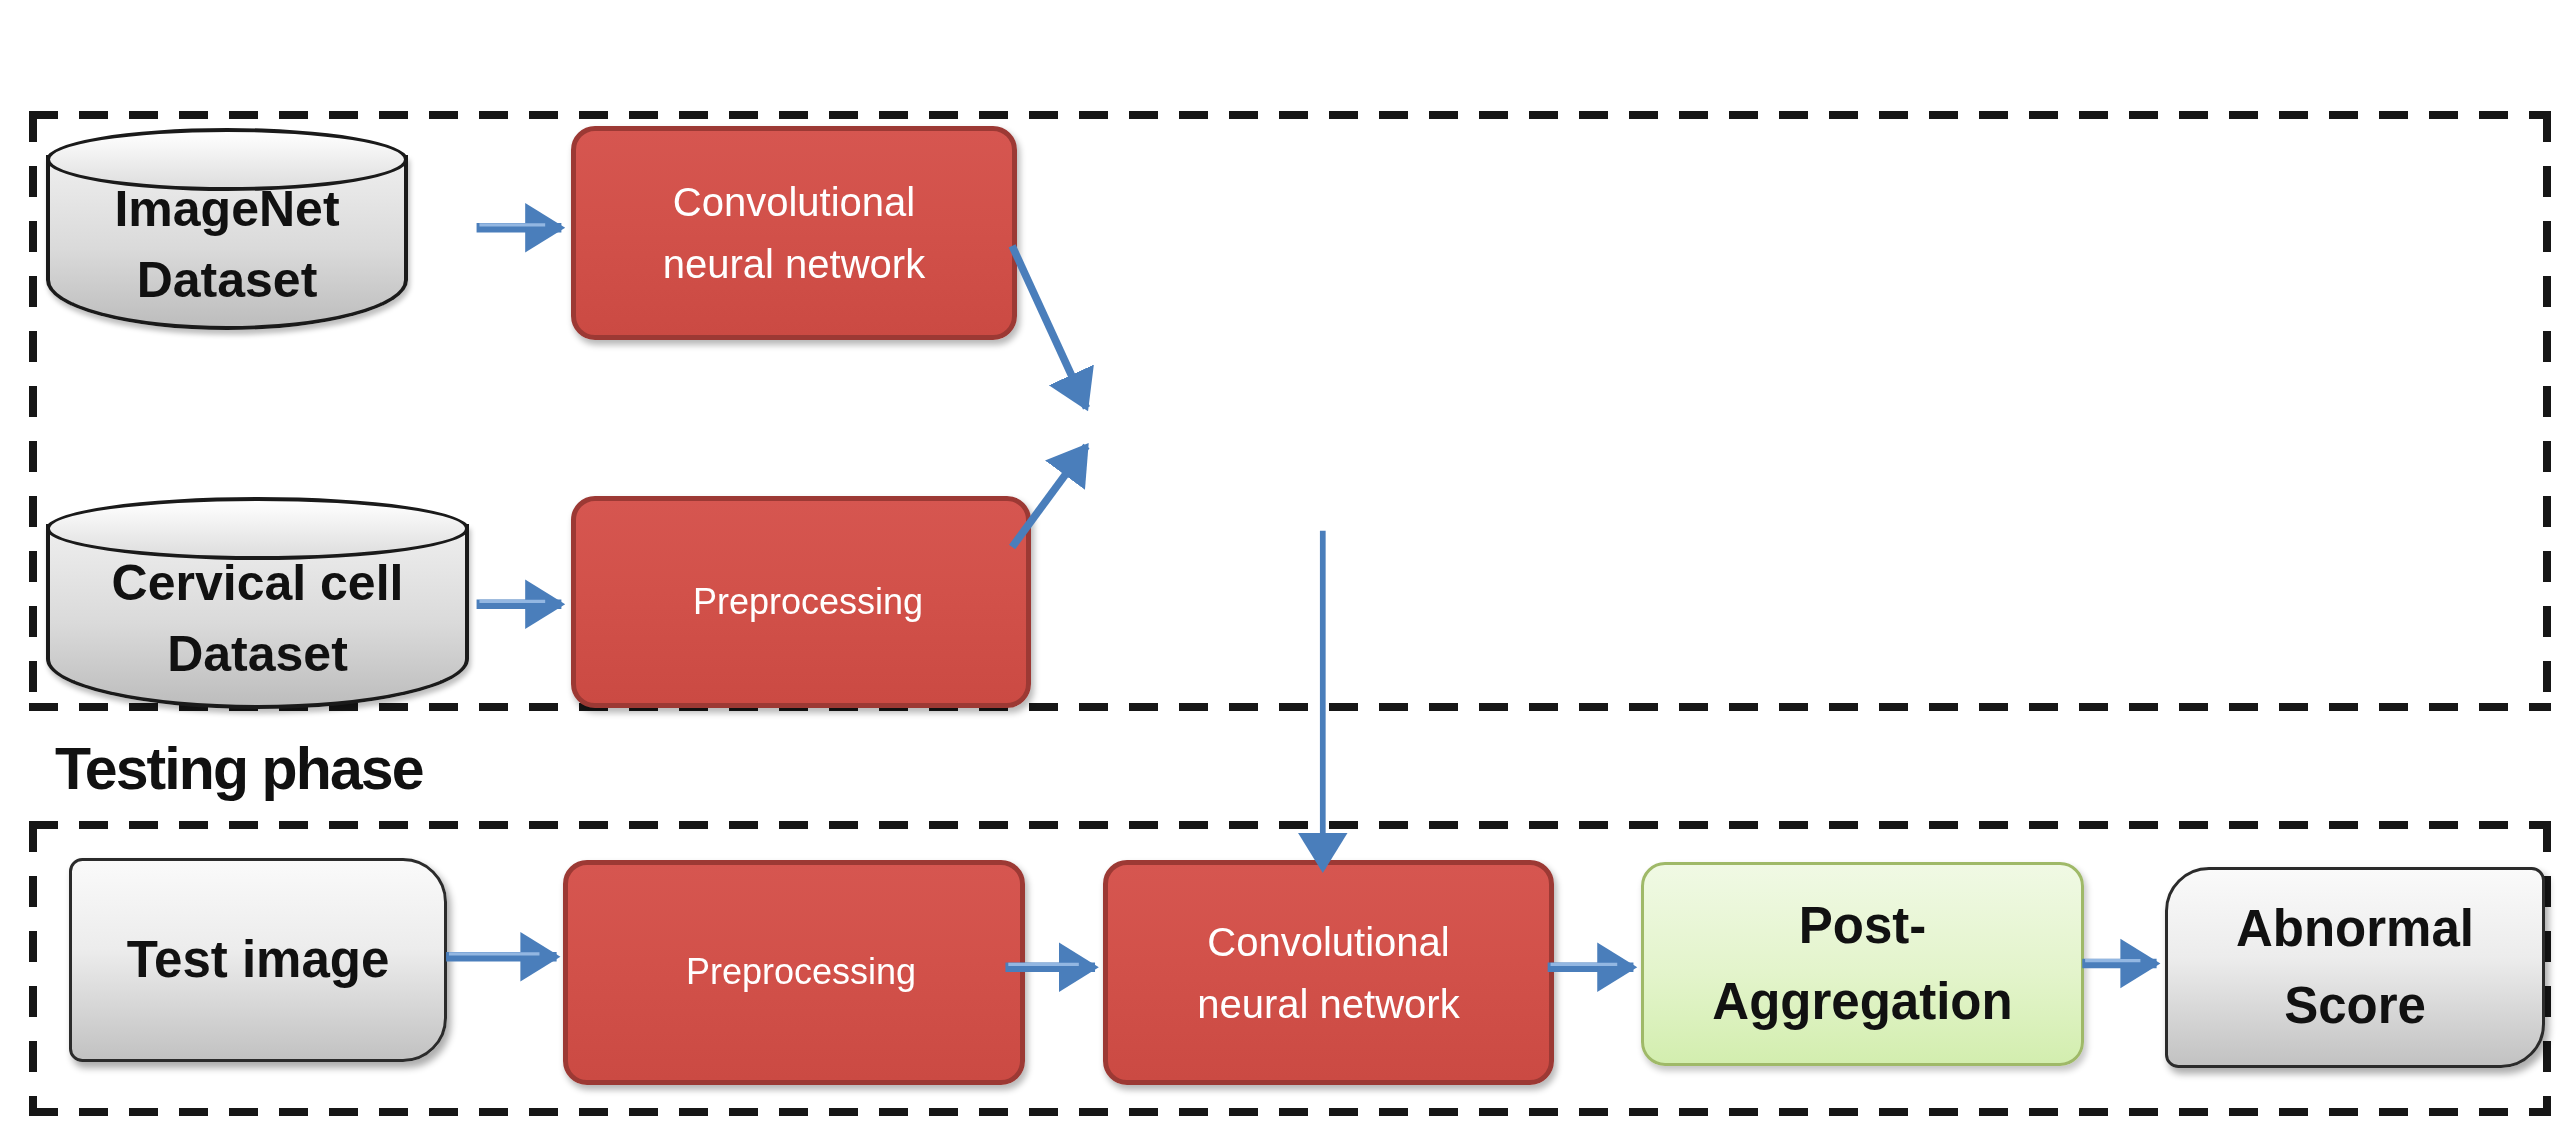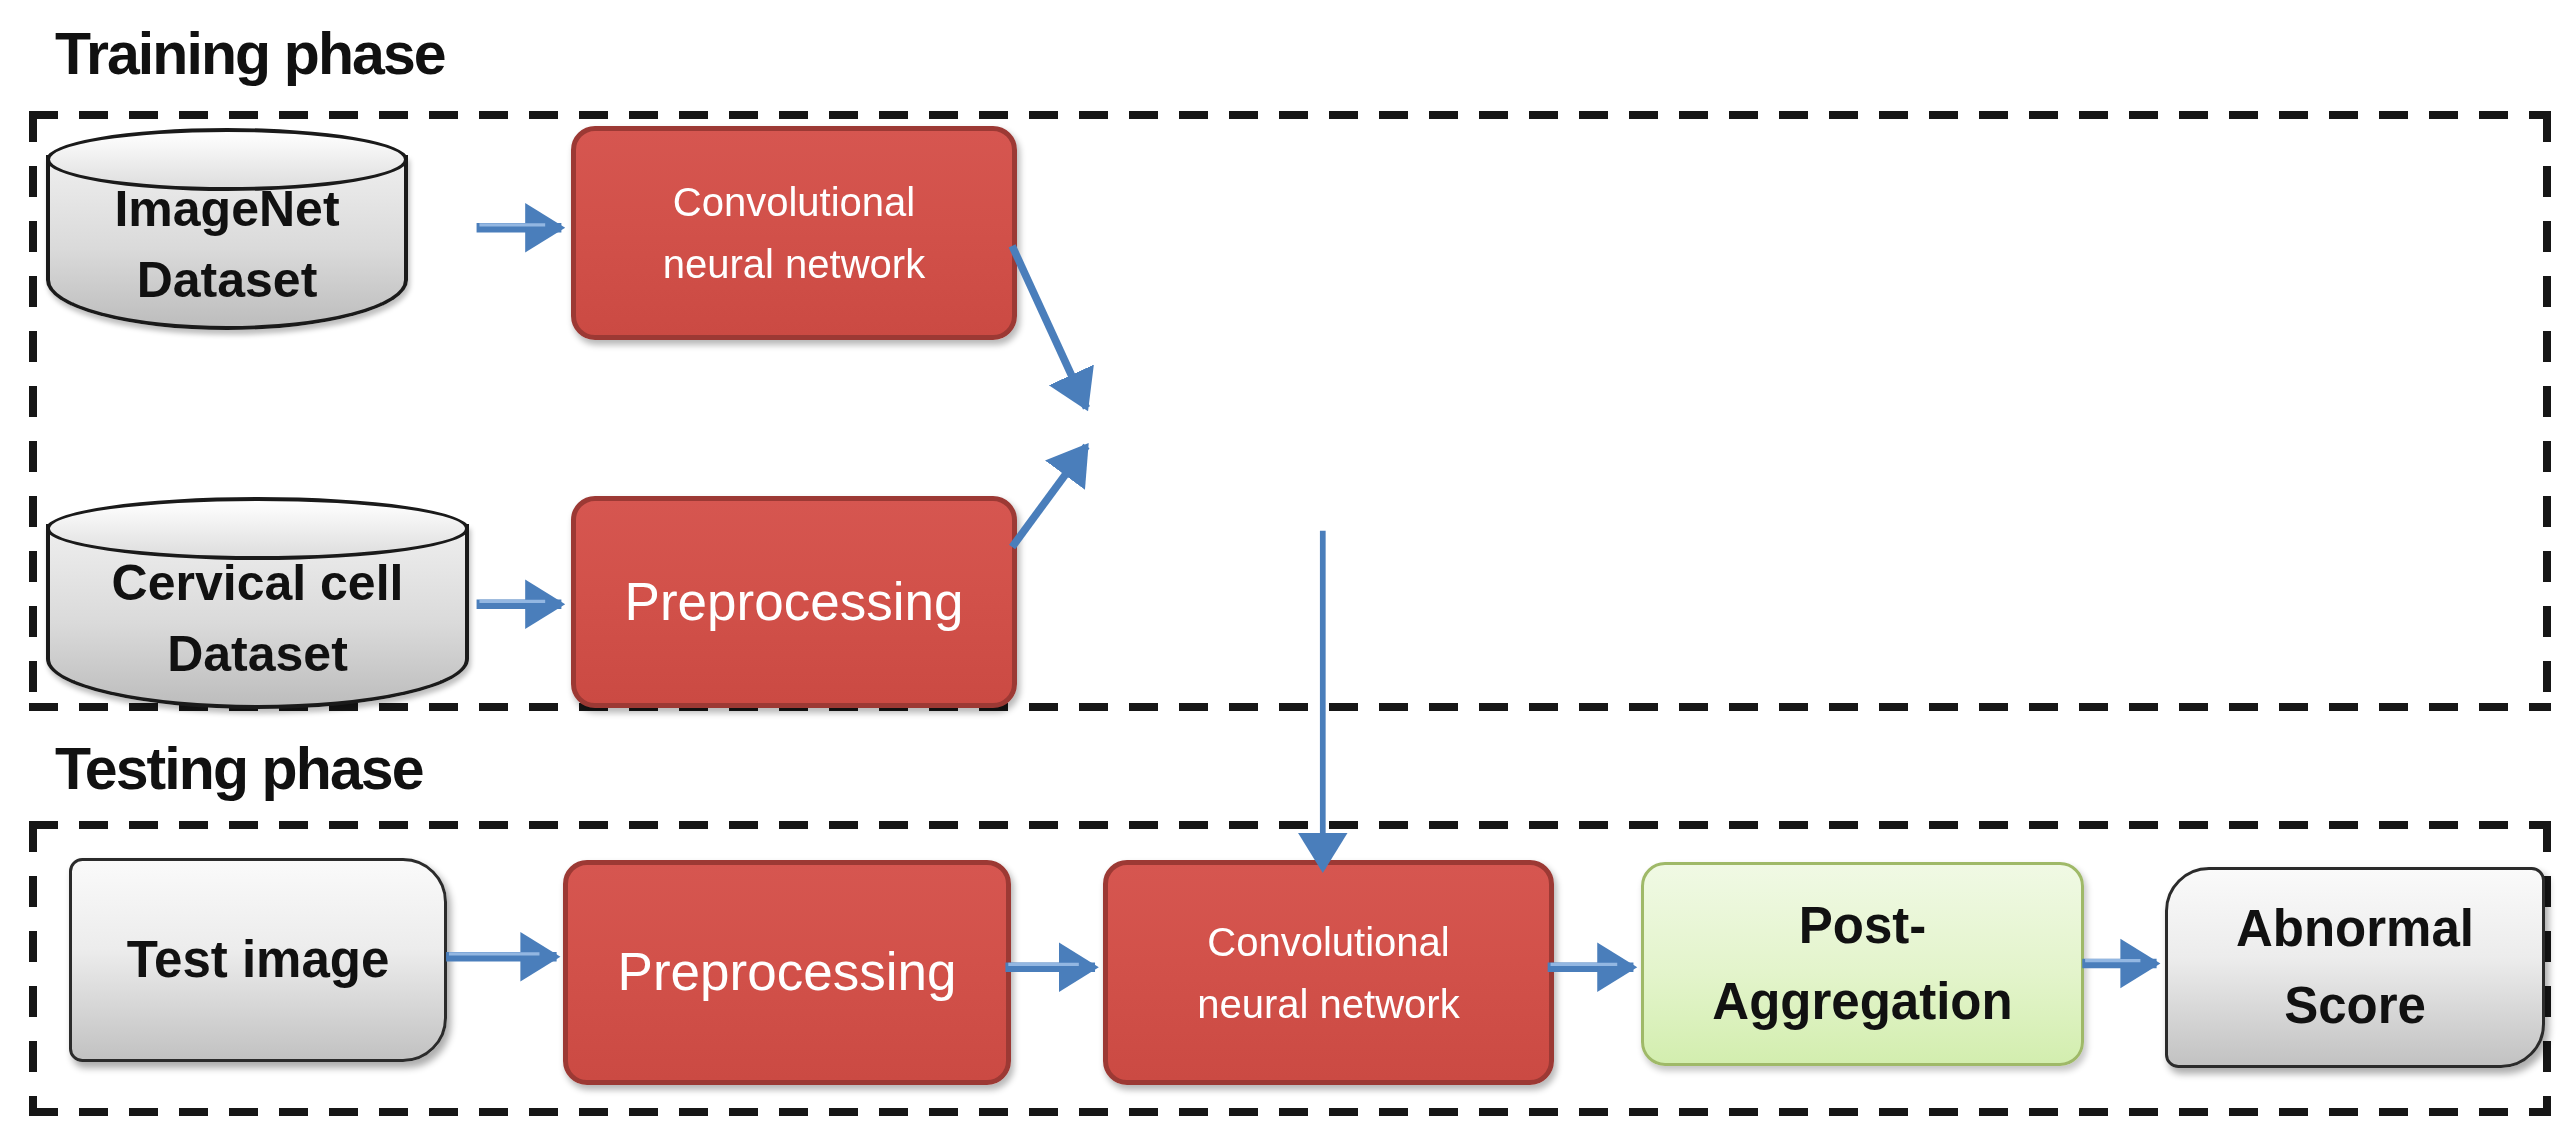--- a/index.html
+++ b/index.html
@@ -24,21 +24,21 @@
     background:repeating-linear-gradient(180deg,var(--dash-color) 0 30.5px,transparent 30.5px 55px);}
 
   .node{position:absolute;display:flex;align-items:center;justify-content:center;
     text-align:center;white-space:pre-line;border-radius:24px;}
   .proc-red{
     background:linear-gradient(180deg,#d65650 0%, var(--red-fill) 45%, #cb4a43 100%);
     border:5.7px solid var(--red-border);
     color:var(--text-on-red);font-size:40px;font-weight:400;line-height:1.55;
     box-shadow:2.9px 4.8px 6.7px rgba(0,0,0,.28);
   }
-  .proc-red.big-text{font-size:53px;line-height:1.3;}
+  .proc-red.big-text{font-size:36px;line-height:1.3;padding-left:14px;}
   .proc-green{
     background:linear-gradient(180deg,#f0f9e4 0%, #e3f4cb 55%, var(--green-fill-bottom) 100%);
     border:3.8px solid var(--green-border);
     color:var(--text-dark);font-size:53px;font-weight:bold;line-height:1.62;
     box-shadow:2.9px 4.8px 6.7px rgba(0,0,0,.22);
   }
   .rounded-gray{
     background:linear-gradient(180deg,var(--gray-top) 0%, #ececec 45%, var(--gray-bottom) 100%);
     border:3.8px solid #2b2b2b;
     color:var(--text-dark);font-size:51px;font-weight:bold;line-height:1.5;
@@ -65,21 +65,20 @@
     display:flex;align-items:center;justify-content:center;text-align:center;
     color:var(--text-dark);font-size:50px;font-weight:bold;line-height:1.42;white-space:pre-line;
   }
   .arrows{position:absolute;left:0;top:0;width:2576px;height:1134px;pointer-events:none;}
 </style>
 </head>
 <body>
 
 <div class="canvas">
 
-  <div class="phase-title" style="left:55px;top:25px">Training phase</div>
   <div class="phase-title" style="left:55px;top:740px">Testing phase</div>
 
   <div class="dashed-box" style="left:29px;top:111px;width:2522px;height:600px">
     <i class="e et"></i>
     <i class="e eb"></i>
     <i class="e el"></i>
     <i class="e er"></i>
   </div>
 
   <div class="dashed-box" style="left:29px;top:821px;width:2522px;height:295px">

